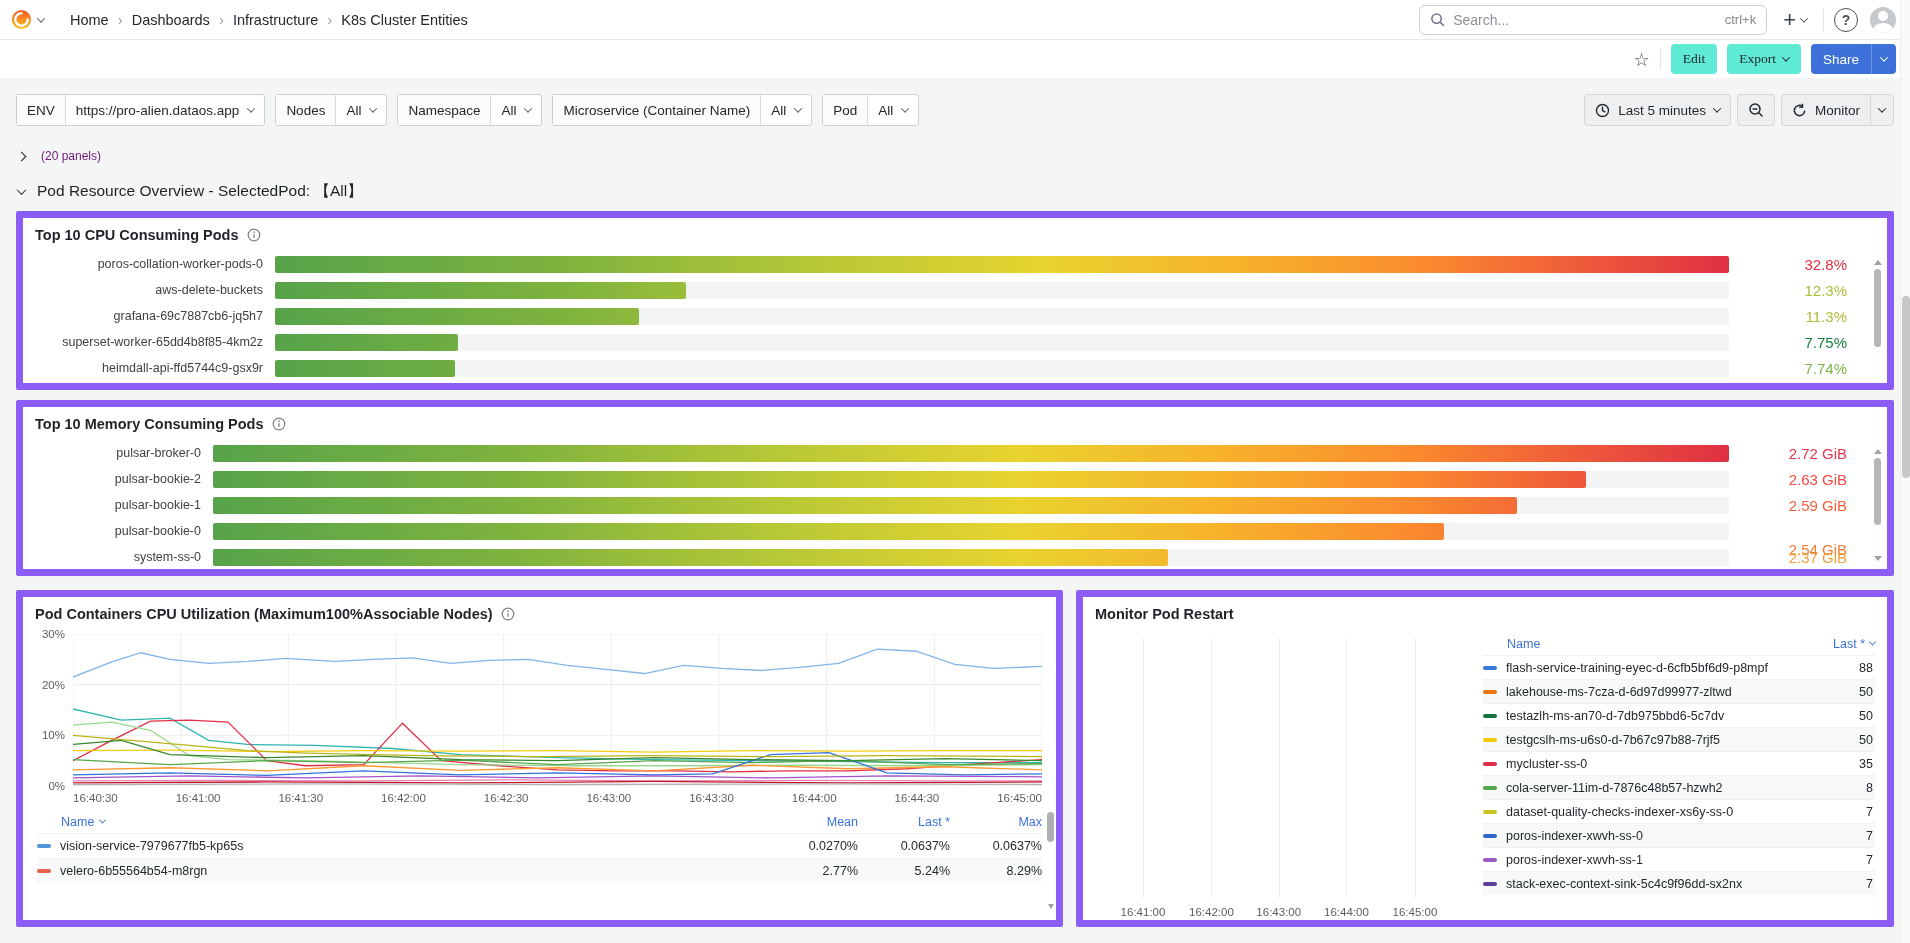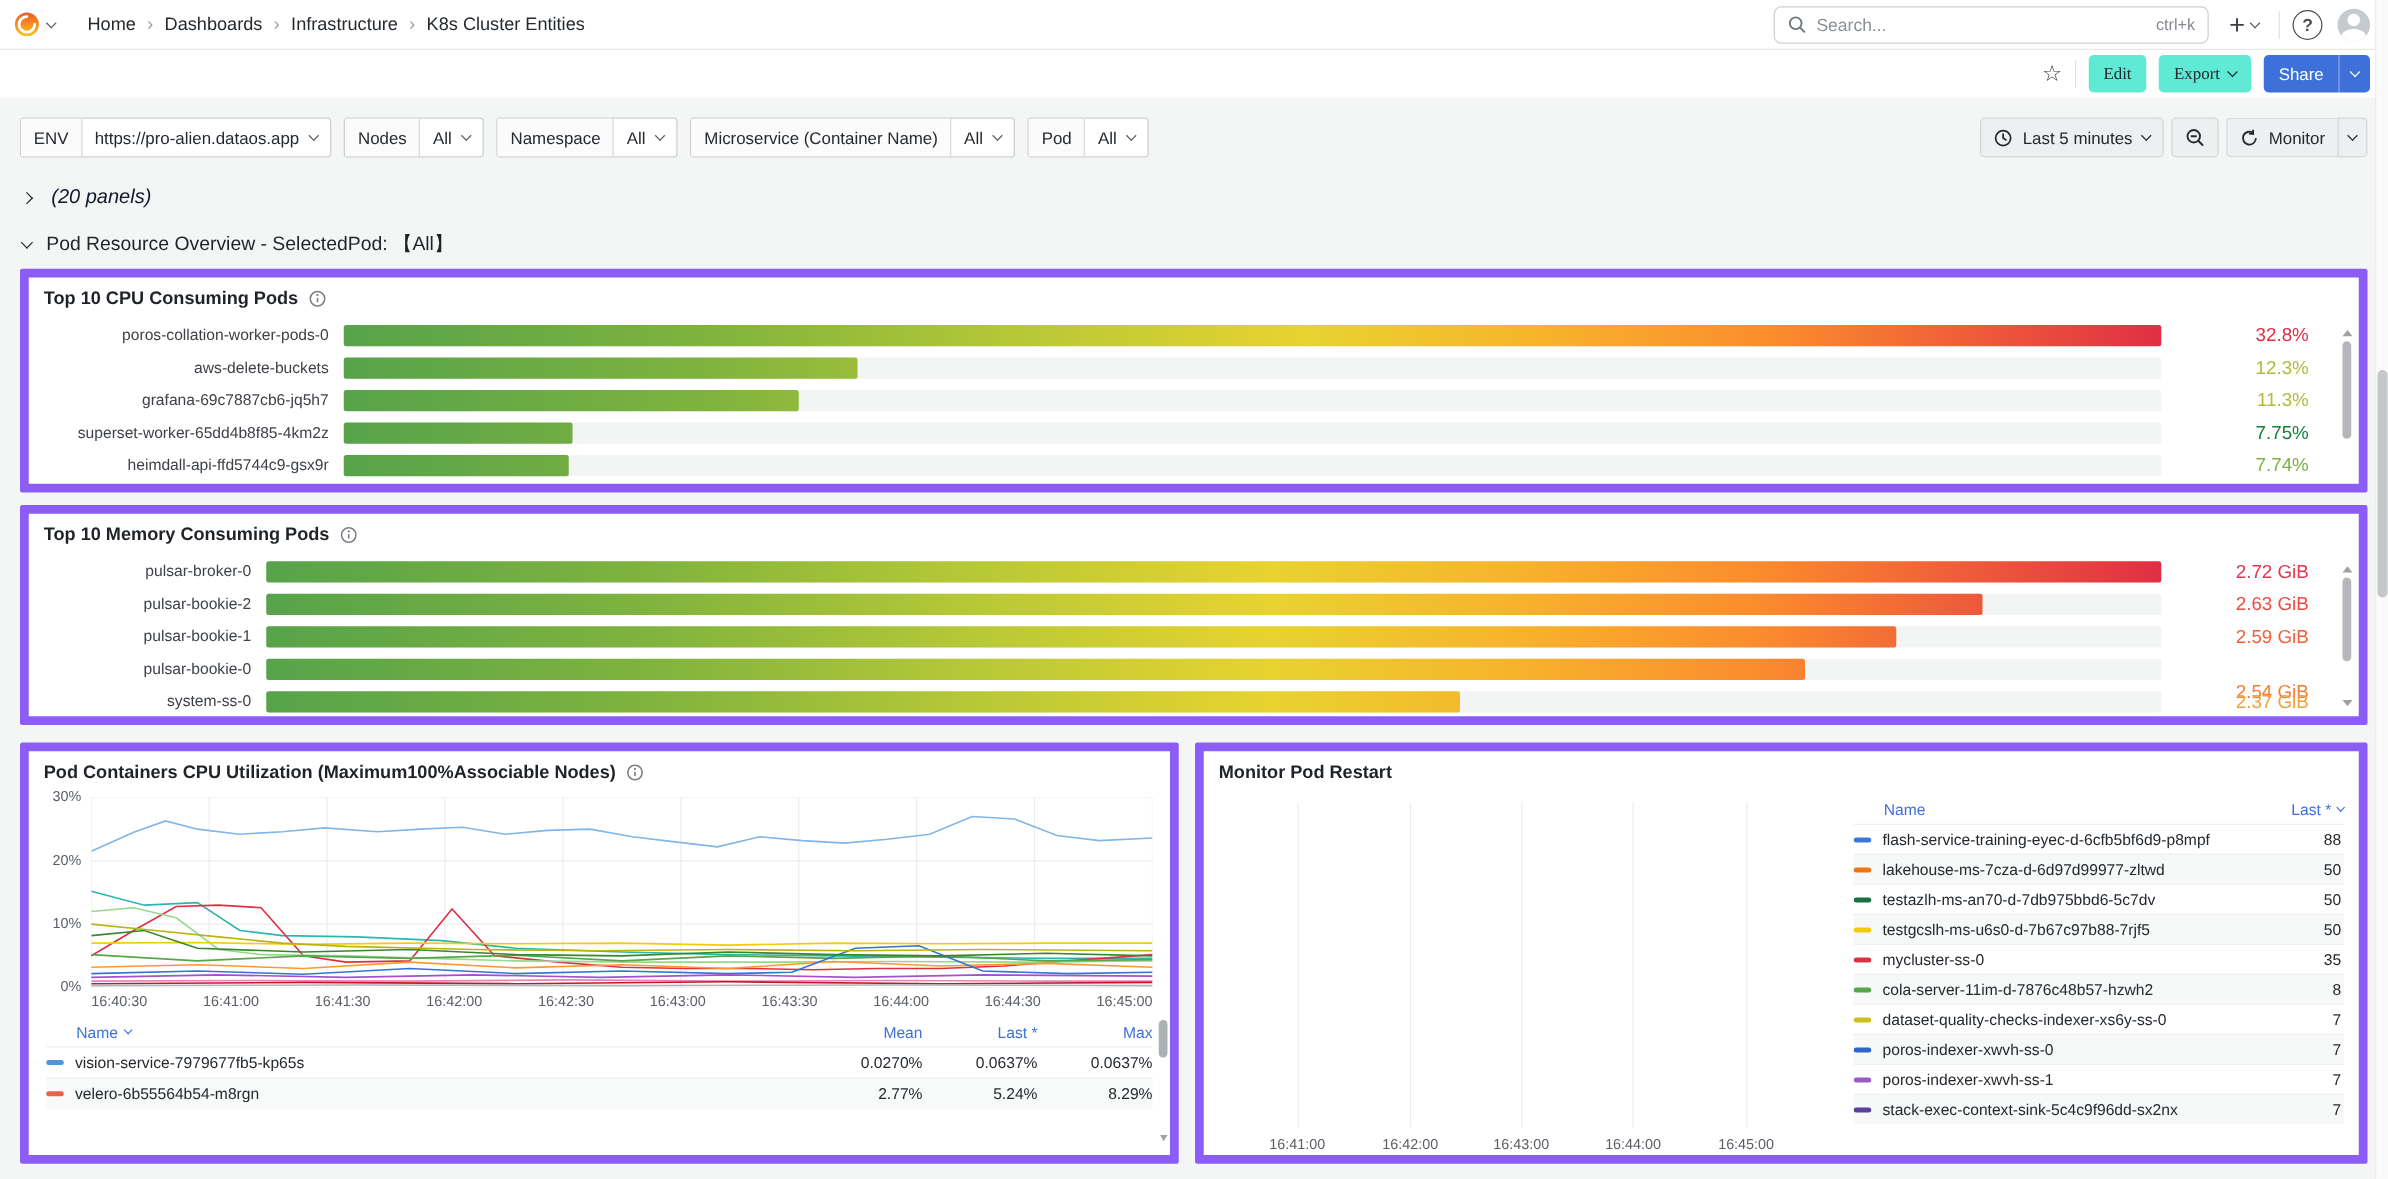--- a/index.html
+++ b/index.html
@@ -56,21 +56,21 @@
   .time-controls { display:flex; gap:6px; }
   .tbtn { height:32px; background:#EEEFF0; border:1px solid #D4D6D8; border-radius:4px; color:#24292E;
     display:inline-flex; align-items:center; gap:8px; padding:0 10px; font-size:13.5px; font-family:inherit; cursor:pointer; }
   .tgroup { display:flex; }
   .tgroup .tbtn:first-child { border-radius:4px 0 0 4px; border-right:none; }
   .tgroup .tbtn:last-child { border-radius:0 4px 4px 0; padding:0 8px; }
 
   .rowhdr { display:flex; align-items:center; gap:12px; padding:9px 2px; cursor:pointer; }
   .rowhdr .chev { color:#24292E; width:7px; height:7px; }
   .rowtitle { font-size:15.5px; font-weight:500; color:#1F2328; }
-  .rowcount { font-size:16px; font-style:italic; color:#0f172a; margin-left:4px; }
+  .rowcount { font-size:12px; color:#701a75; margin-left:4px; }
 
   .panel { background:#FFF; border:7px solid #8b5cf6; border-radius:2px; position:relative; overflow:hidden; }
   .panel-hdr { display:flex; align-items:center; gap:8px; padding:9px 12px 6px 12px; }
   .panel-title { font-size:14.5px; font-weight:600; color:#1F2328; }
   .info-icon { display:inline-flex; cursor:pointer; }
 
   
   #cpu-panel { height:179px; margin-bottom:10px; }
   #mem-panel { height:176px; margin-bottom:14px; }
   .bg-rows { padding:2px 0 0 12px; }
@@ -84,21 +84,21 @@
   .bg-row { position:relative; }
   .panel-scroll { position:absolute; right:5px; top:42px; bottom:8px; width:9px; }
   .panel-scroll .arrow-up, .panel-scroll .arrow-down { position:absolute; left:1px; width:0; height:0;
     border-left:4px solid transparent; border-right:4px solid transparent; }
   .panel-scroll .arrow-up { top:0; border-bottom:5px solid #9DA2A6; }
   .panel-scroll .arrow-down { bottom:0; border-top:5px solid #9DA2A6; }
   .panel-scroll .thumb { position:absolute; top:9px; left:1px; width:7px; height:68%; background:#B4B6B9; border-radius:4px; }
 
   
   .bottom-row { display:flex; gap:13px; }
-  #util-panel { width:927px; height:337px; flex:0 0 auto; }
+  #util-panel { width:1047px; height:337px; flex:0 0 auto; }
   #restart-panel { flex:1; height:337px; }
 
   .ts-wrap { display:grid; grid-template-columns:44px 1fr; padding:6px 14px 0 6px; }
   .ts-yaxis { position:relative; }
   .ts-yaxis span { position:absolute; right:8px; transform:translateY(-50%); font-size:11.5px; color:#5A5F66; }
   .ts-plot { position:relative; height:152px; }
   .ts-plot svg { position:absolute; inset:0; width:100%; height:100%; }
   .ts-xaxis { grid-column:2; display:flex; justify-content:space-between; padding-top:6px; height:24px; }
   .ts-xaxis span { font-size:11.5px; color:#5A5F66; }
 

